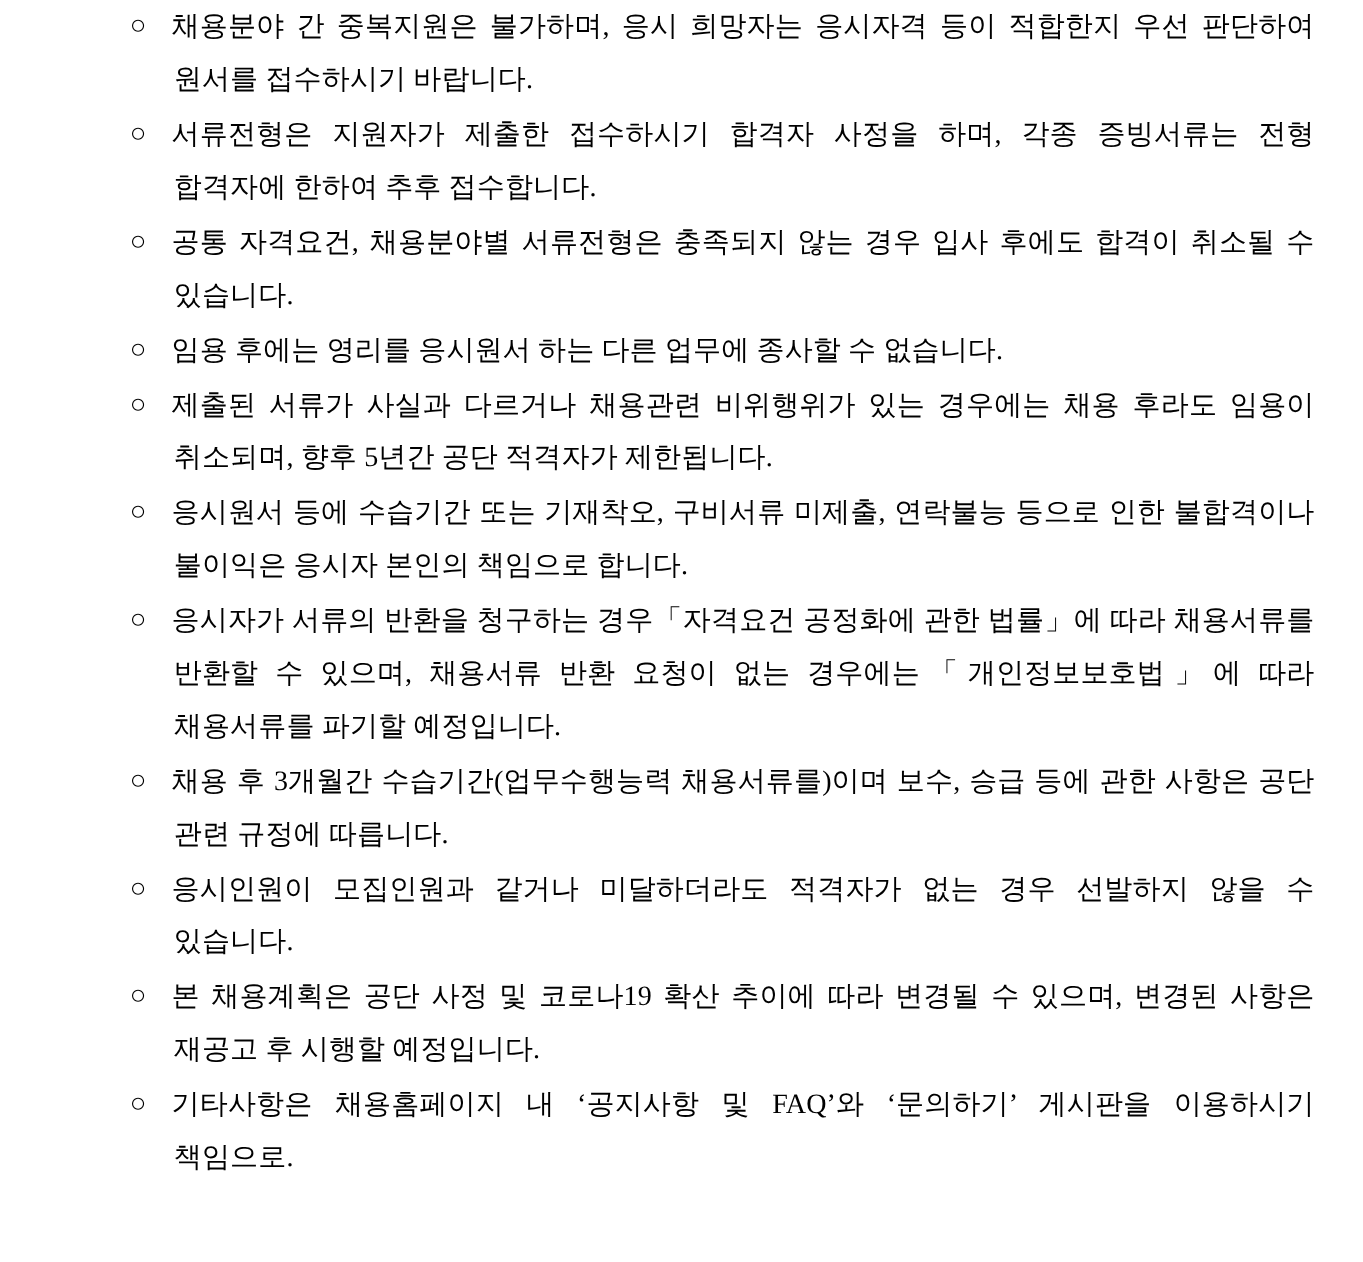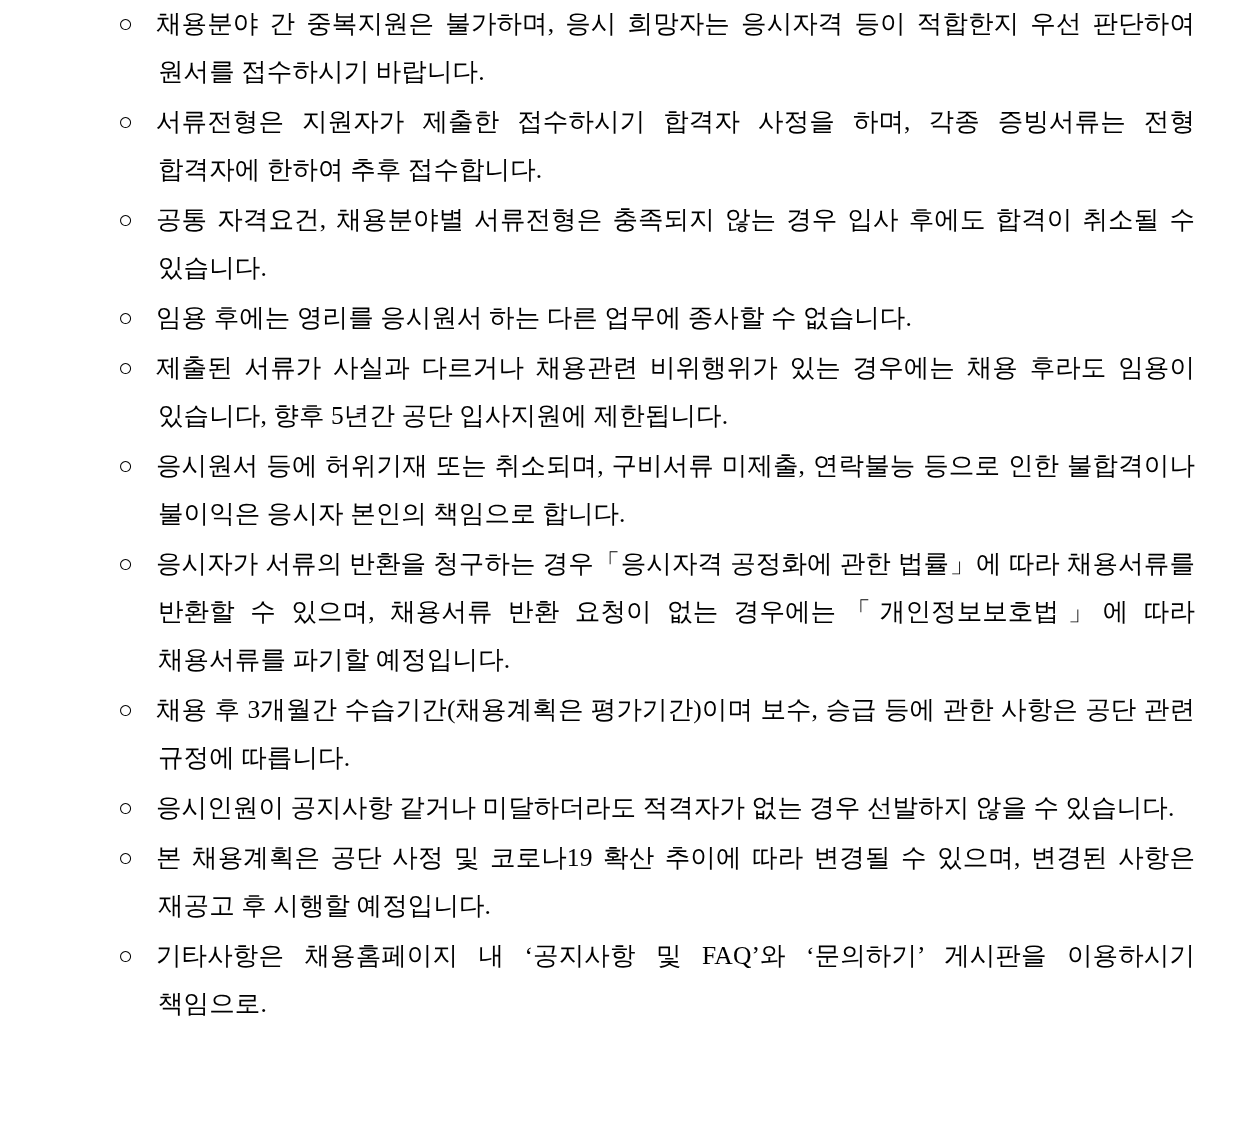--- a/index.html
+++ b/index.html
@@ -86,49 +86,49 @@
     <li class="notice-item">
       <span class="bullet">○</span>
       <div class="item-text">
           <p>임용 후에는 영리를 응시원서 하는 다른 업무에 종사할 수 없습니다.</p>
         </div>
     </li>
 
     <li class="notice-item">
       <span class="bullet">○</span>
       <div class="item-text">
-          <p>제출된 서류가 사실과 다르거나 채용관련 비위행위가 있는 경우에는 채용 후라도 임용이 있습니다, 향후 5년간 공단 입사지원에 제한됩니다.</p>
+          <p>제출된 서류가 사실과 다르거나 채용관련 비위행위가 있는 경우에는 채용 후라도 임용이 취소되며, 향후 5년간 공단 적격자가 제한됩니다.</p>
         </div>
     </li>
 
     <li class="notice-item">
       <span class="bullet">○</span>
       <div class="item-text">
-          <p>응시원서 등에 허위기재 또는 취소되며, 구비서류 미제출, 연락불능 등으로 인한 불합격이나 불이익은 응시자 본인의 책임으로 합니다.</p>
+          <p>응시원서 등에 수습기간 또는 기재착오, 구비서류 미제출, 연락불능 등으로 인한 불합격이나 불이익은 응시자 본인의 책임으로 합니다.</p>
         </div>
     </li>
 
     <li class="notice-item">
       <span class="bullet">○</span>
       <div class="item-text">
-          <p>응시자가 서류의 반환을 청구하는 경우「응시자격 공정화에 관한 법률」에 따라 채용서류를 반환할 수 있으며, 채용서류 반환 요청이 없는 경우에는「개인정보보호법」에 따라 채용서류를 파기할 예정입니다.</p>
+          <p>응시자가 서류의 반환을 청구하는 경우「자격요건 공정화에 관한 법률」에 따라 채용서류를 반환할 수 있으며, 채용서류 반환 요청이 없는 경우에는「개인정보보호법」에 따라 채용서류를 파기할 예정입니다.</p>
         </div>
     </li>
 
     <li class="notice-item">
       <span class="bullet">○</span>
       <div class="item-text">
-          <p>채용 후 3개월간 수습기간(채용계획은 평가기간)이며 보수, 승급 등에 관한 사항은 공단 관련 규정에 따릅니다.</p>
+          <p>채용 후 3개월간 수습기간(업무수행능력 채용서류를)이며 보수, 승급 등에 관한 사항은 공단 관련 규정에 따릅니다.</p>
         </div>
     </li>
 
     <li class="notice-item">
       <span class="bullet">○</span>
       <div class="item-text">
-          <p>응시인원이 공지사항 같거나 미달하더라도 적격자가 없는 경우 선발하지 않을 수 있습니다.</p>
+          <p>응시인원이 모집인원과 같거나 미달하더라도 적격자가 없는 경우 선발하지 않을 수 있습니다.</p>
         </div>
     </li>
 
     <li class="notice-item">
       <span class="bullet">○</span>
       <div class="item-text">
           <p>본 채용계획은 공단 사정 및 코로나19 확산 추이에 따라 변경될 수 있으며, 변경된 사항은 재공고 후 시행할 예정입니다.</p>
         </div>
     </li>
 

